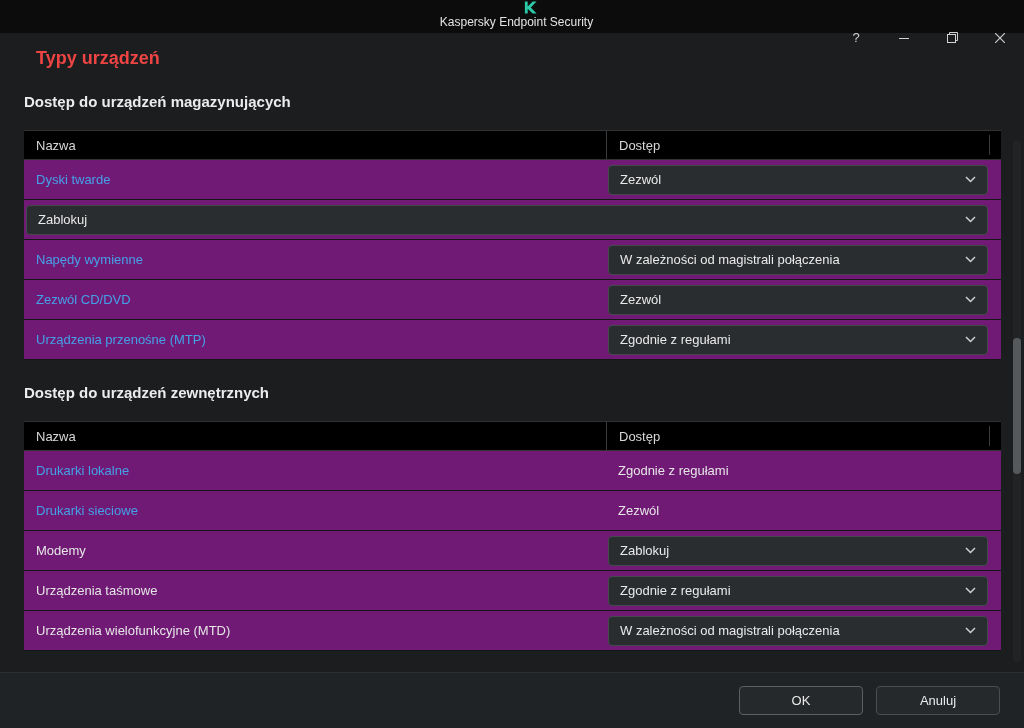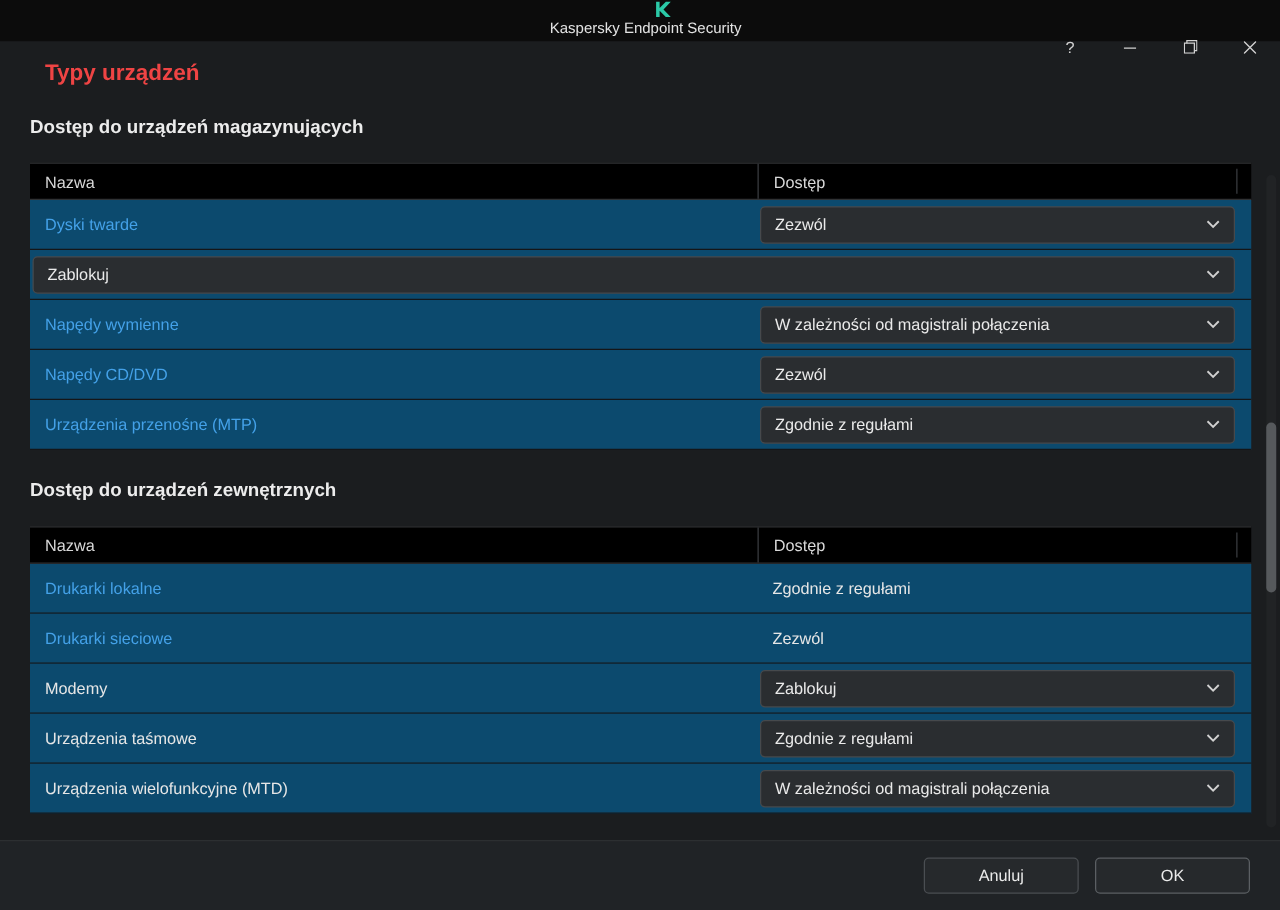--- a/index.html
+++ b/index.html
@@ -35,21 +35,21 @@
     height:30px; display:flex; align-items:center; background:#000000;
     border-top:1px solid #303234; border-bottom:1px solid #303234;
     font-size:13px; color:#d8d8d8; position:relative;
   }
   .thead::after {
     content:''; position:absolute; right:11px; top:4px; bottom:4px; width:1px; background:#3a3d40;
   }
   .col-name { width:582px; padding-left:12px; }
   .col-access { flex:1; padding-left:12px; border-left:1px solid #3a3d40; height:100%; display:flex; align-items:center; }
   .row {
-    height:40px; display:flex; align-items:center; background:#0c4a6e;
+    height:40px; display:flex; align-items:center; background:#701a75;
     border-bottom:1px solid #141618; font-size:13px;
   }
   .cell-name { width:582px; padding-left:12px; }
   .link { color:#44a1e8; cursor:pointer; }
   .name-plain { color:#e6e6e6; }
   .cell-access { flex:1; height:100%; display:flex; align-items:center; padding-left:2px; padding-right:13px; }
   .dropdown {
     flex:1; height:30px; background:#2a2d30; border:1px solid #46494c; border-radius:4px;
     display:flex; align-items:center; justify-content:space-between; padding:0 11px;
     color:#eaeaea; cursor:pointer;
@@ -147,21 +147,21 @@
               <span class="dd-value">W zależności od magistrali połączenia</span>
               <span class="chevron">
                 <svg width="11" height="7" viewBox="0 0 11 7">
                   <path d="M1 1l4.5 4.5L10 1" fill="none" stroke="#d0d0d0" stroke-width="1.5"></path>
                 </svg>
               </span>
             </div>
           </div>
         </div>
         <div class="row">
-          <div class="cell-name"><span class="link">Napędy CD/DVD</span></div>
+          <div class="cell-name"><span class="link">Zezwól CD/DVD</span></div>
           <div class="cell-access">
             <div class="dropdown">
               <span class="dd-value">Zezwól</span>
               <span class="chevron">
                 <svg width="11" height="7" viewBox="0 0 11 7">
                   <path d="M1 1l4.5 4.5L10 1" fill="none" stroke="#d0d0d0" stroke-width="1.5"></path>
                 </svg>
               </span>
             </div>
           </div>
@@ -239,15 +239,15 @@
         </div>
       </div>
     </div>
 </div>
 
 <div class="scrollbar-track">
   <div class="scrollbar-thumb"></div>
 </div>
 
 <div class="footer">
+  <button class="btn primary">OK</button>
   <button class="btn">Anuluj</button>
-  <button class="btn primary">OK</button>
 </div>
 
 </body></html>

